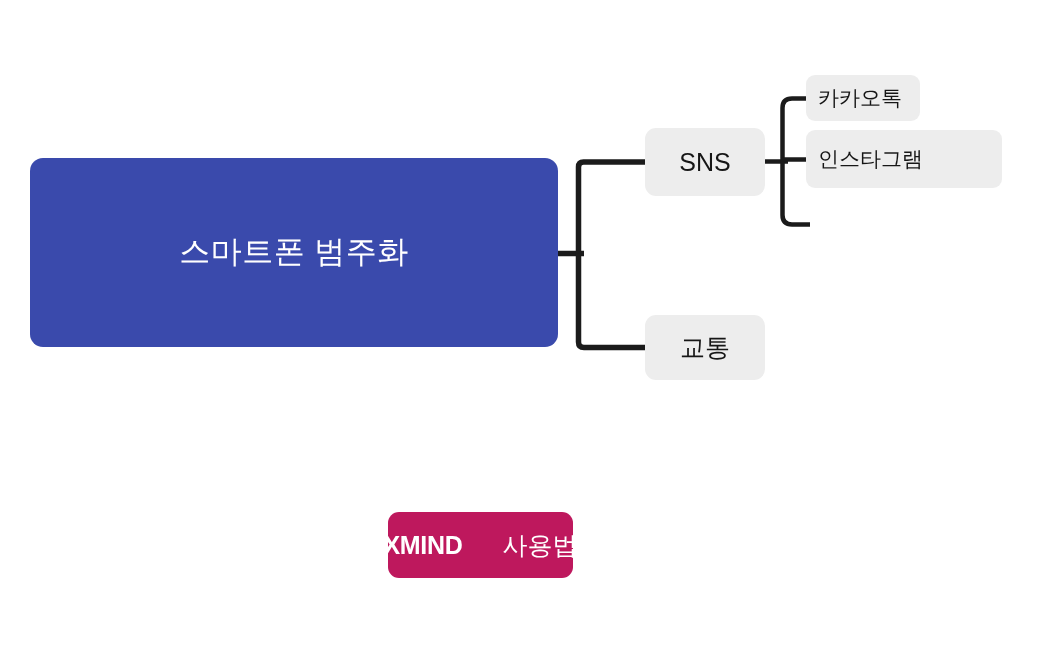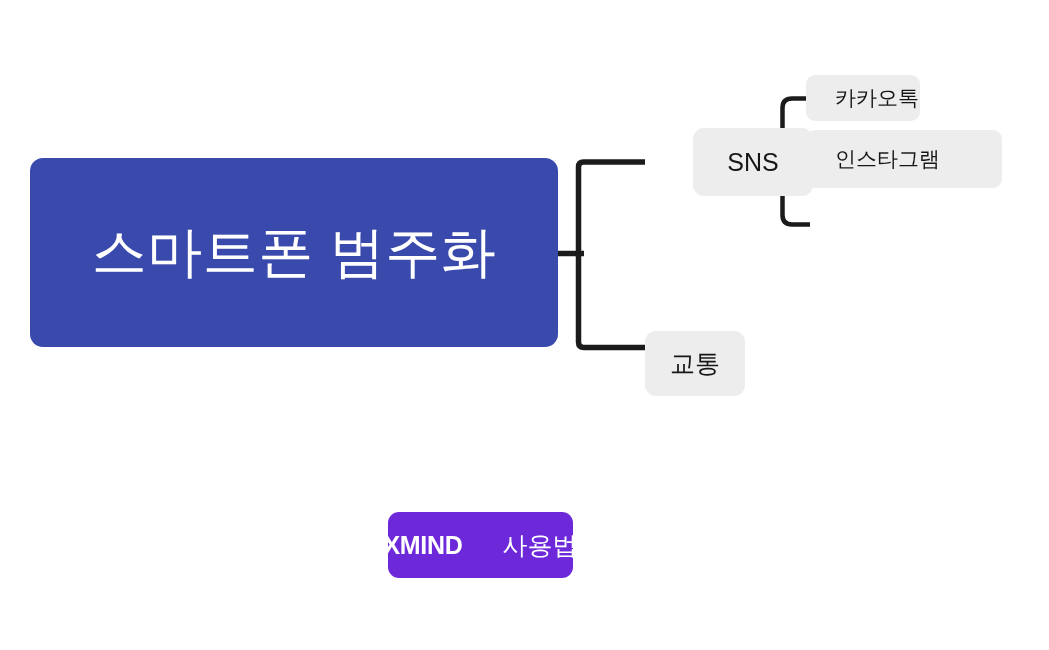--- a/index.html
+++ b/index.html
@@ -54,56 +54,54 @@
 
   
   .node.root {
     left: 30px;
     top: 158px;
     width: 528px;
     height: 189px;
     background: #3a4aac;
     color: #ffffff;
     border-radius: 13px;
-    font-size: 55px;
+    font-size: 31px;
     line-height: 1.30;
     text-align: center;
     flex-direction: column;
     letter-spacing: 0.5px;
   }
   .node.root .line2 {
     display: block;
   }
 
   
   .node.branch {
     font-size: 25px;
     border-radius: 11px;
   }
   #node-sns {
     left: 645px;
     top: 128px;
     width: 120px;
     height: 68px;
-    margin-left: 48px;
   }
   #node-traffic {
     left: 645px;
     top: 315px;
-    width: 100px;
+    width: 120px;
     height: 65px;
-    margin-top: 16px;
   }
 
   
   .node.leaf {
     font-size: 21px;
     border-radius: 9px;
     justify-content: flex-start;
-    padding-left: 29px;
+    padding-left: 12px;
   }
   #node-kakaotalk {
     left: 806px;
     top: 75px;
     width: 114px;
     height: 46px;
   }
   #node-instagram {
     left: 806px;
     top: 130px;
@@ -123,21 +121,21 @@
     z-index: 2;
     left: 388px;
     top: 512px;
     width: 185px;
     height: 66px;
     box-sizing: border-box;
     display: flex;
     align-items: center;
     justify-content: center;
     border-radius: 11px;
-    background: #6d28d9;
+    background: #be185d;
     color: #ffffff;
     font-size: 25px;
     white-space: nowrap;
   }
   #xmind-button .brand {
     font-weight: bold;
     letter-spacing: -0.3px;
   }
   #xmind-button .suffix {
     font-weight: normal;

